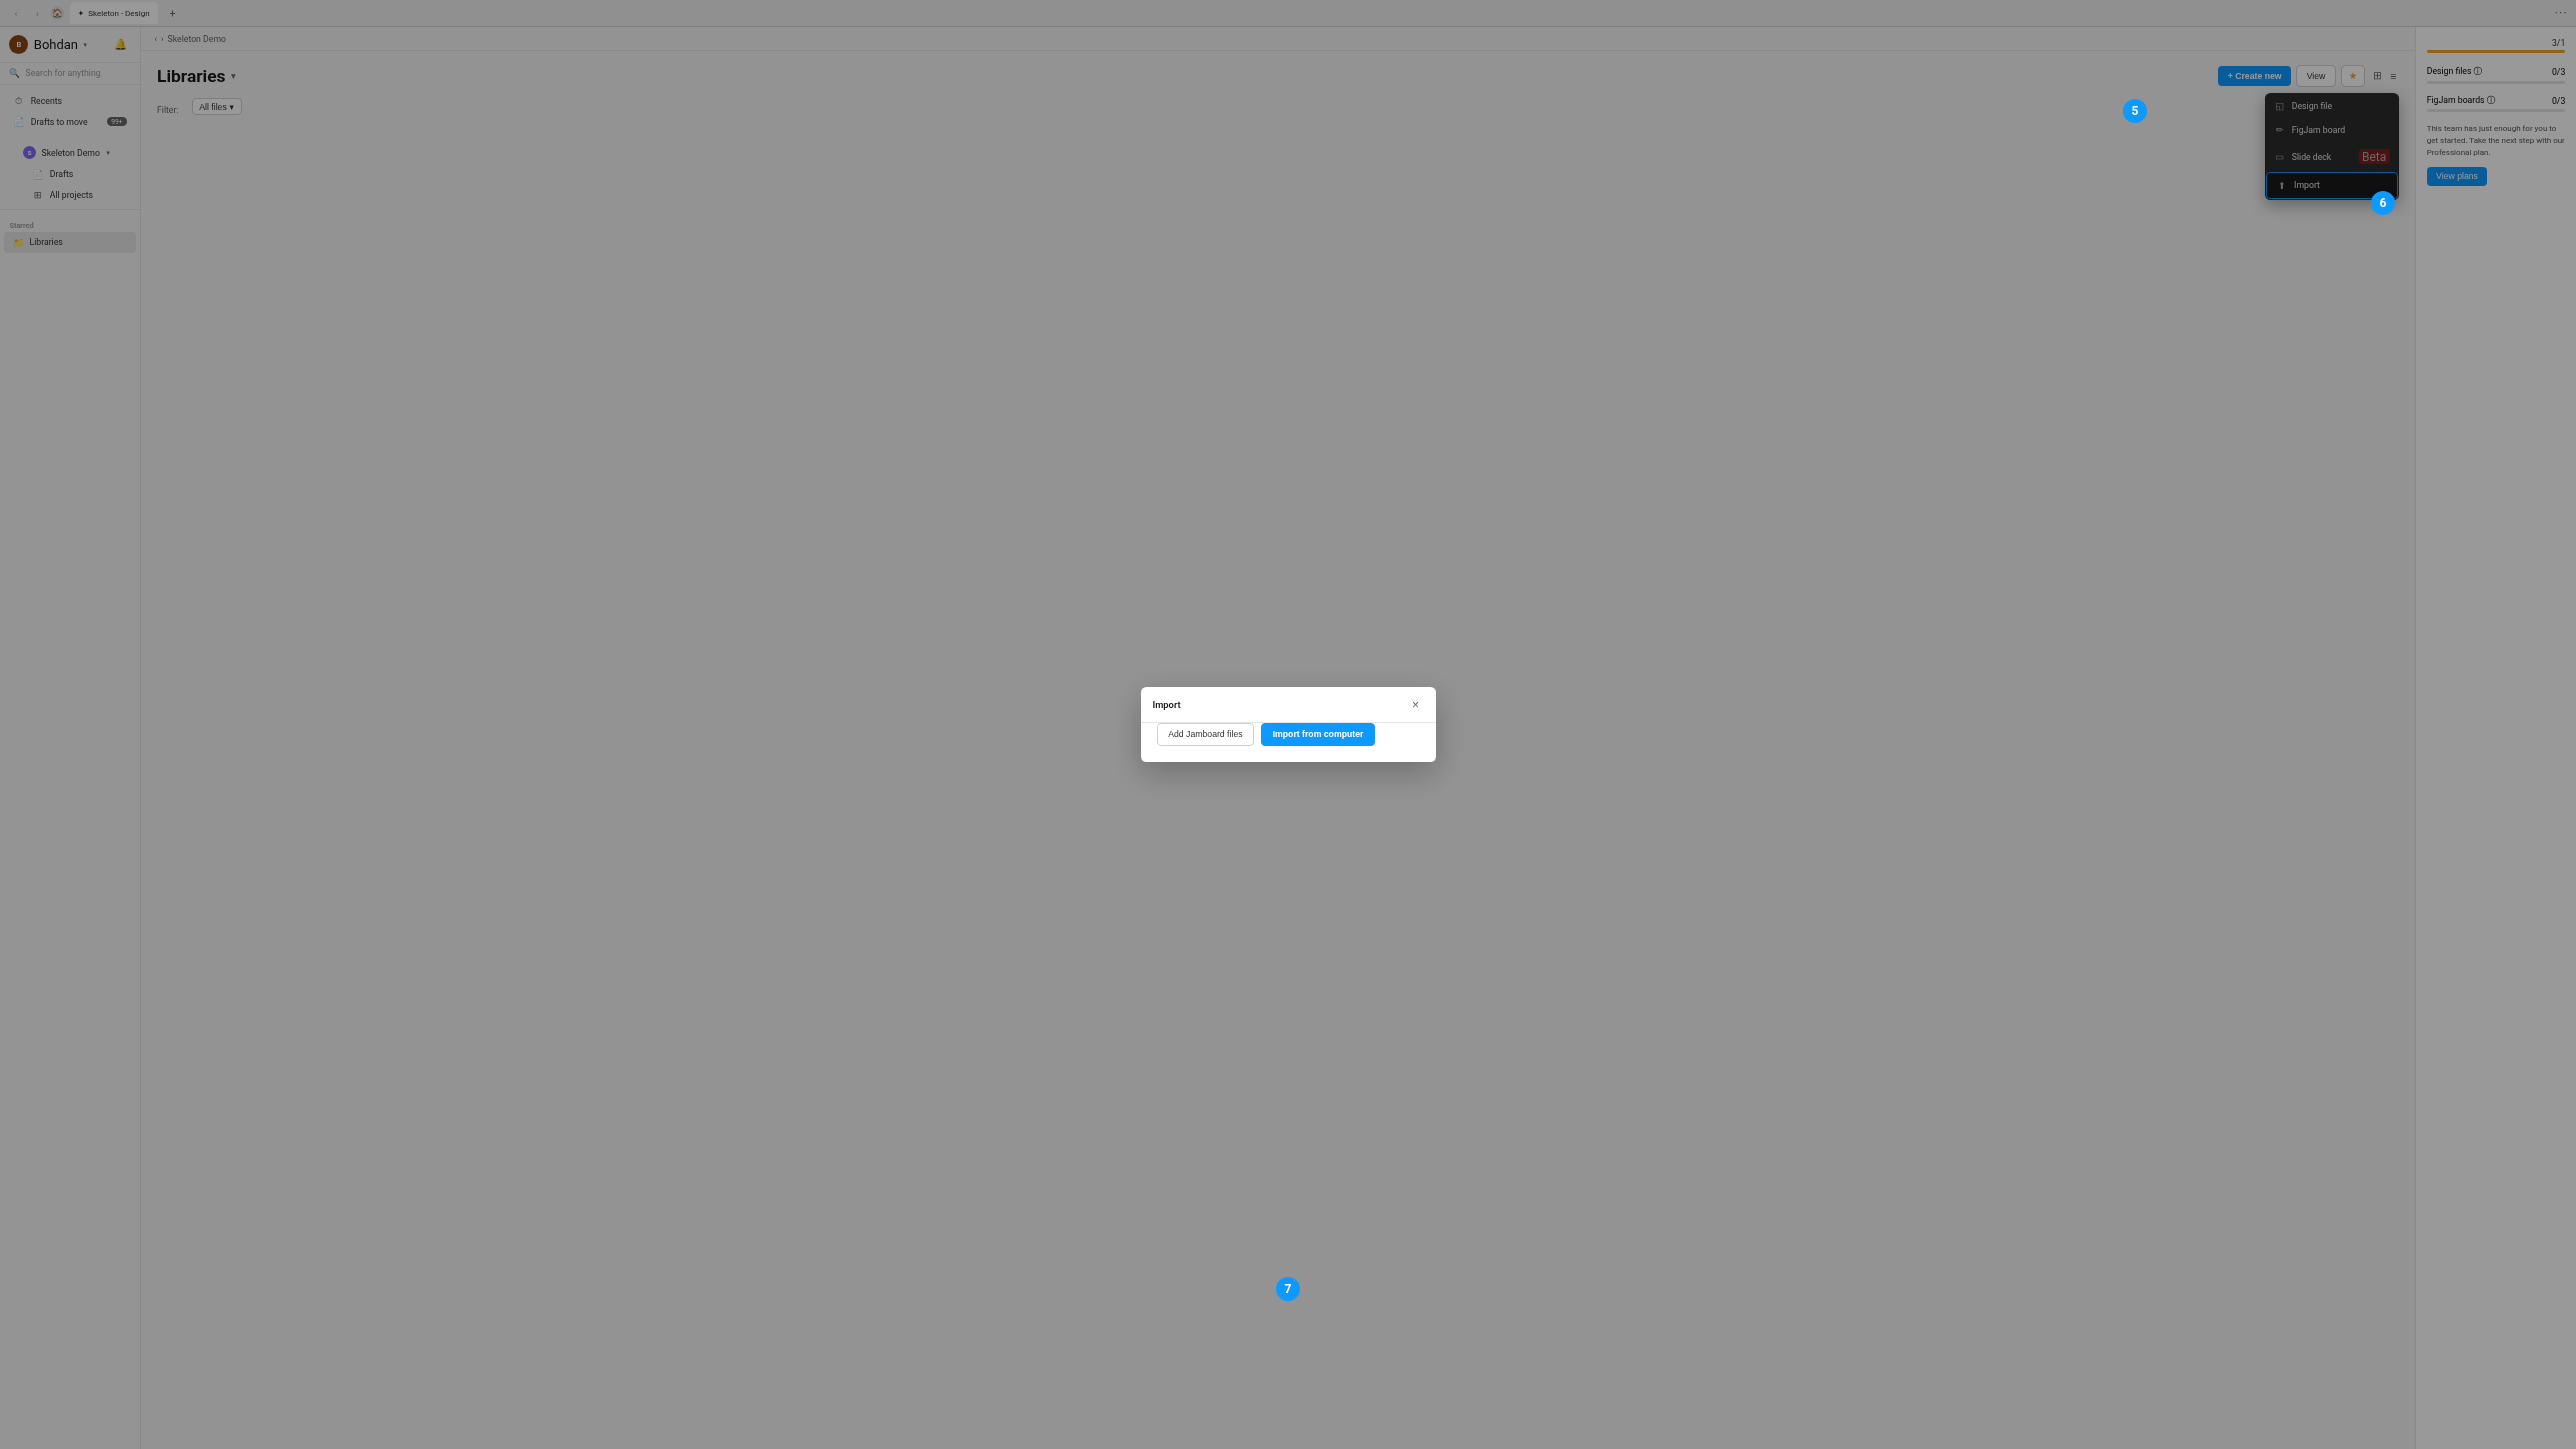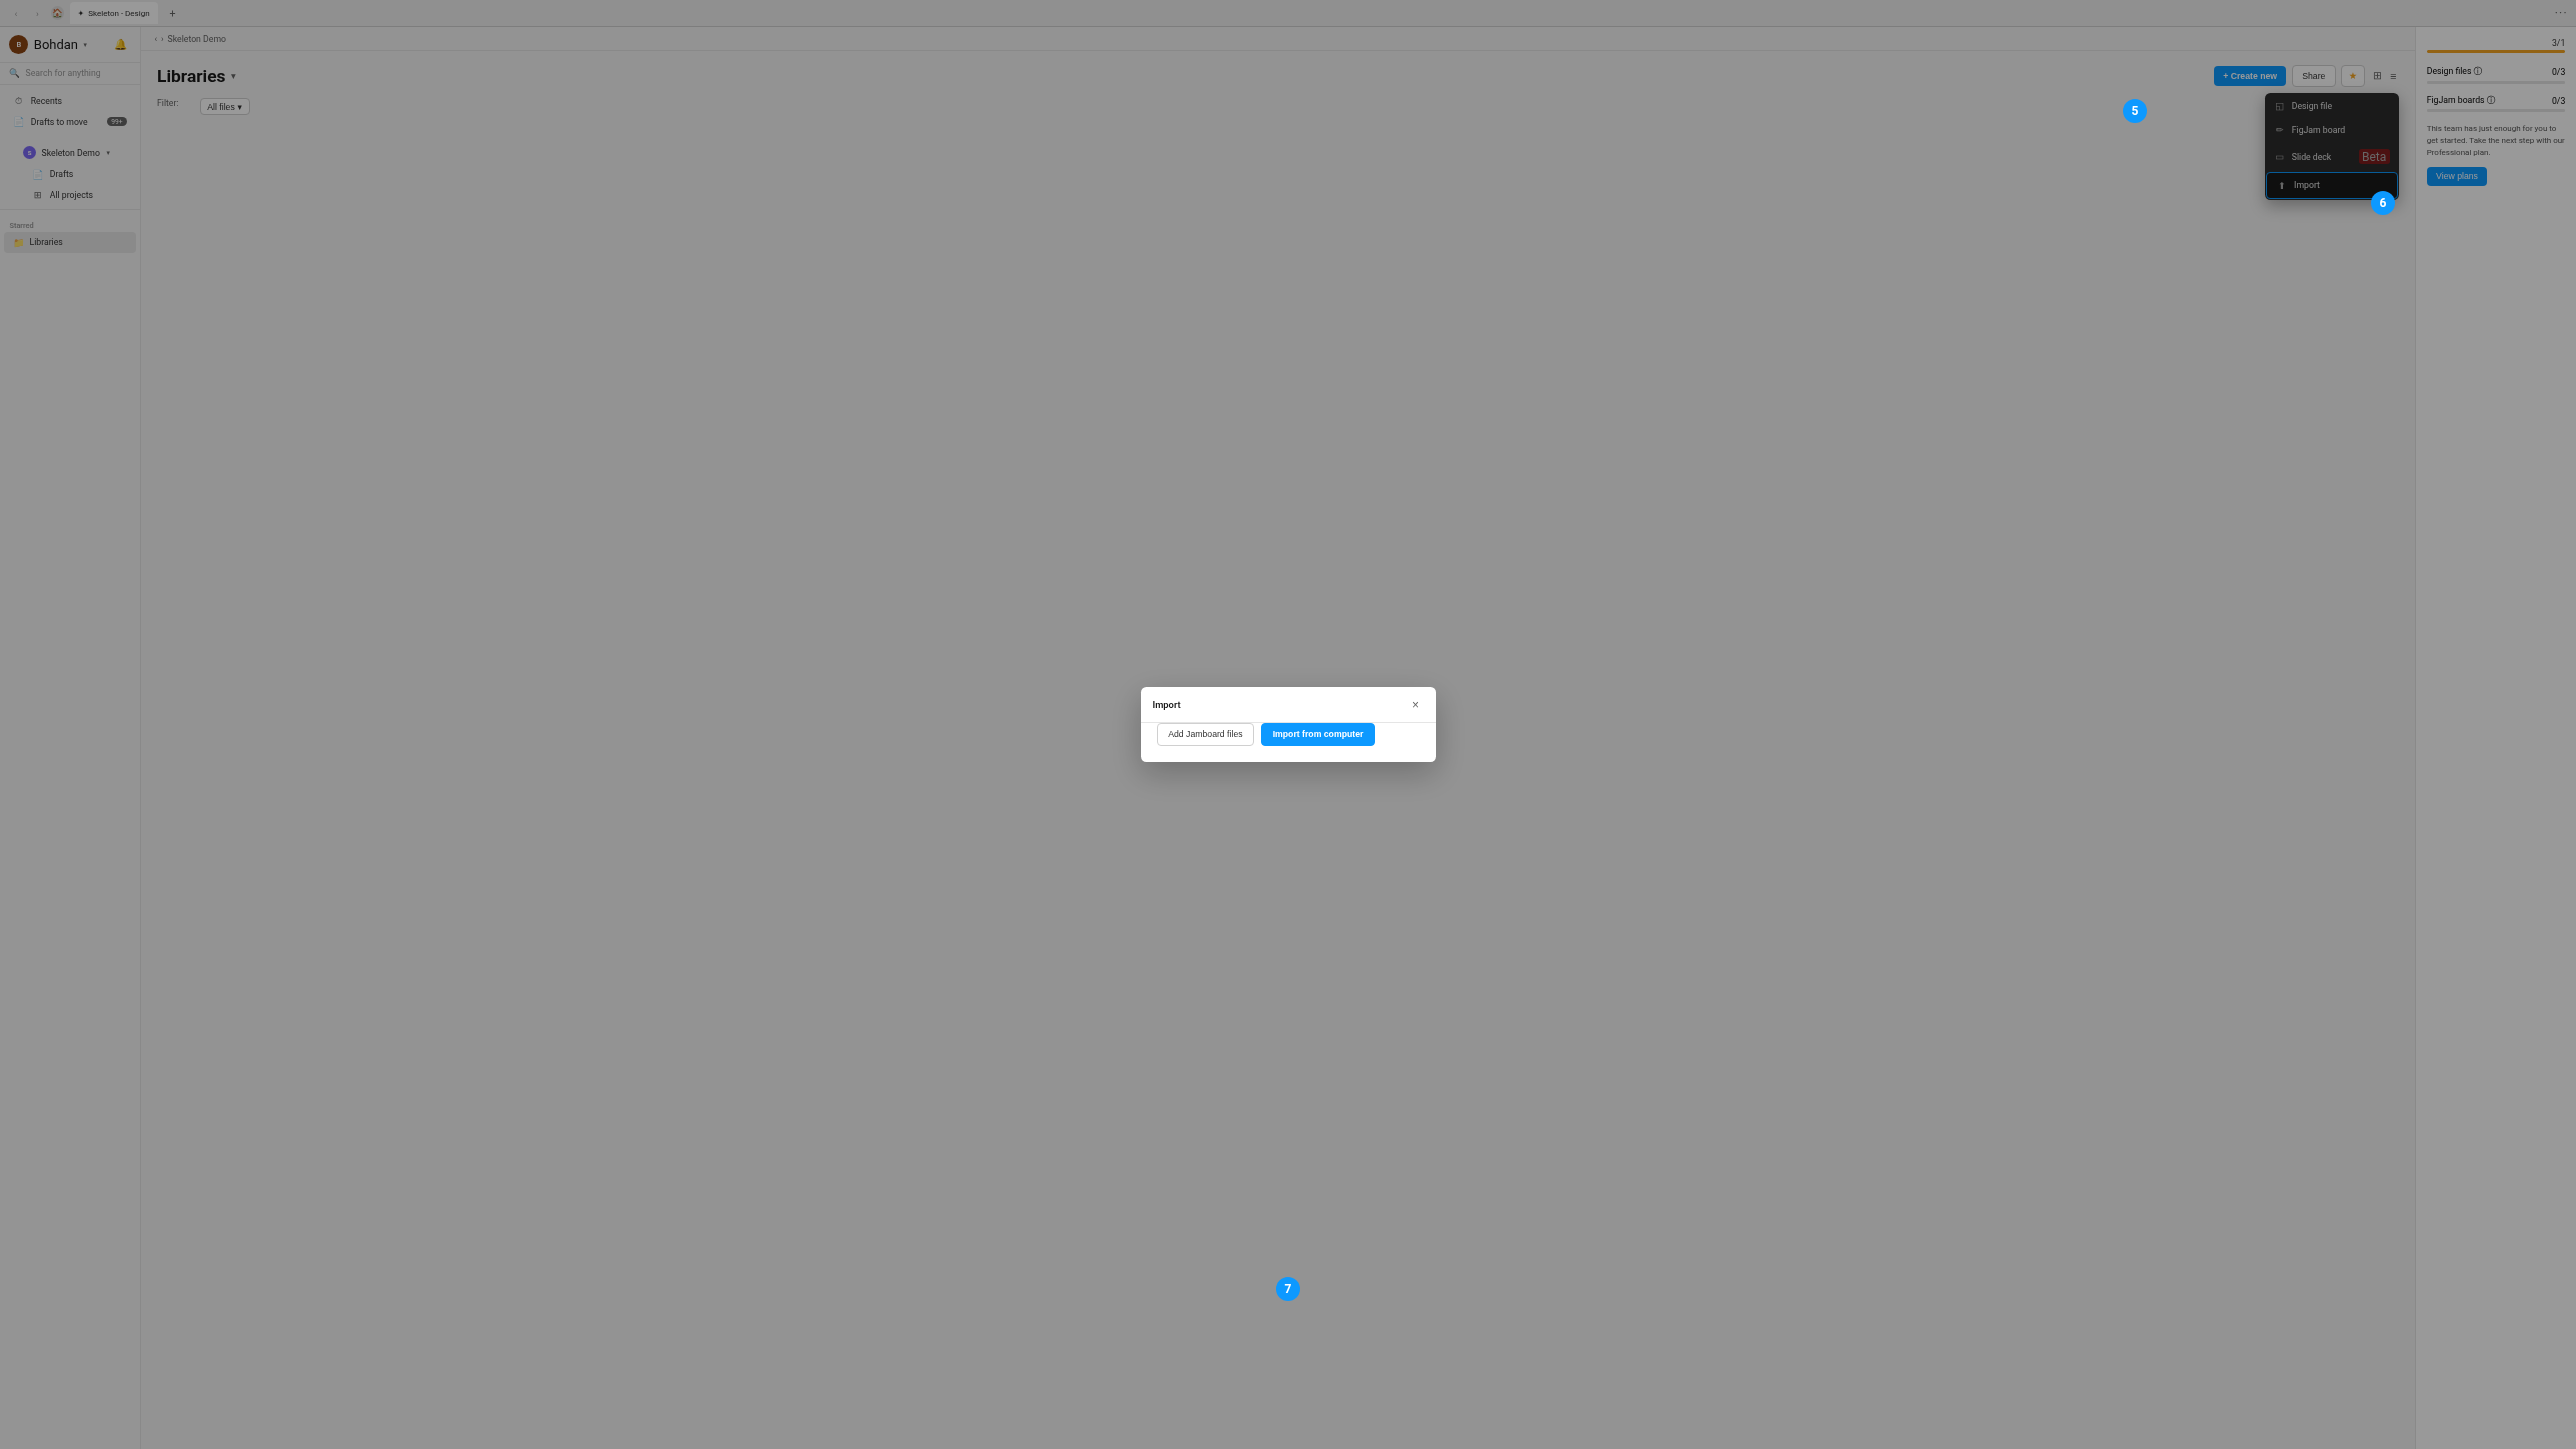--- a/index.html
+++ b/index.html
@@ -278,22 +278,22 @@
       border: 0.7px solid #d0d0d0;
       border-radius: 4px;
       padding: 4.7px 6.7px;
       font-size: 9.4px;
       cursor: pointer;
       color: #f5a623;
     }
 
     .filter-row {
       display: flex;
-      align-items: flex-start;
-      gap: 21px;
+      align-items: flex-end;
+      gap: 13px;
       margin-bottom: 10.7px;
     }
 
     .filter-label { color: #666; font-size: 8.7px; }
 
     .filter-btn {
       display: flex;
       align-items: center;
       gap: 2.7px;
       background: white;
@@ -614,21 +614,21 @@
 
     <div class="content-area">
 
       <div class="page-header">
         <div class="page-title-wrap">
           <span class="page-title">Libraries</span>
           <span class="page-title-chevron">▾</span>
         </div>
         <div class="header-actions">
           <button class="create-new-btn">+ Create new</button>
-          <button class="share-btn">Share</button>
+          <button class="share-btn">View</button>
           <button class="star-btn">★</button>
           <div class="view-toggle">
             <button class="view-btn">⊞</button>
             <button class="view-btn">≡</button>
           </div>
         </div>
       </div>
 
       <div class="filter-row">
         <span class="filter-label">Filter:</span>

